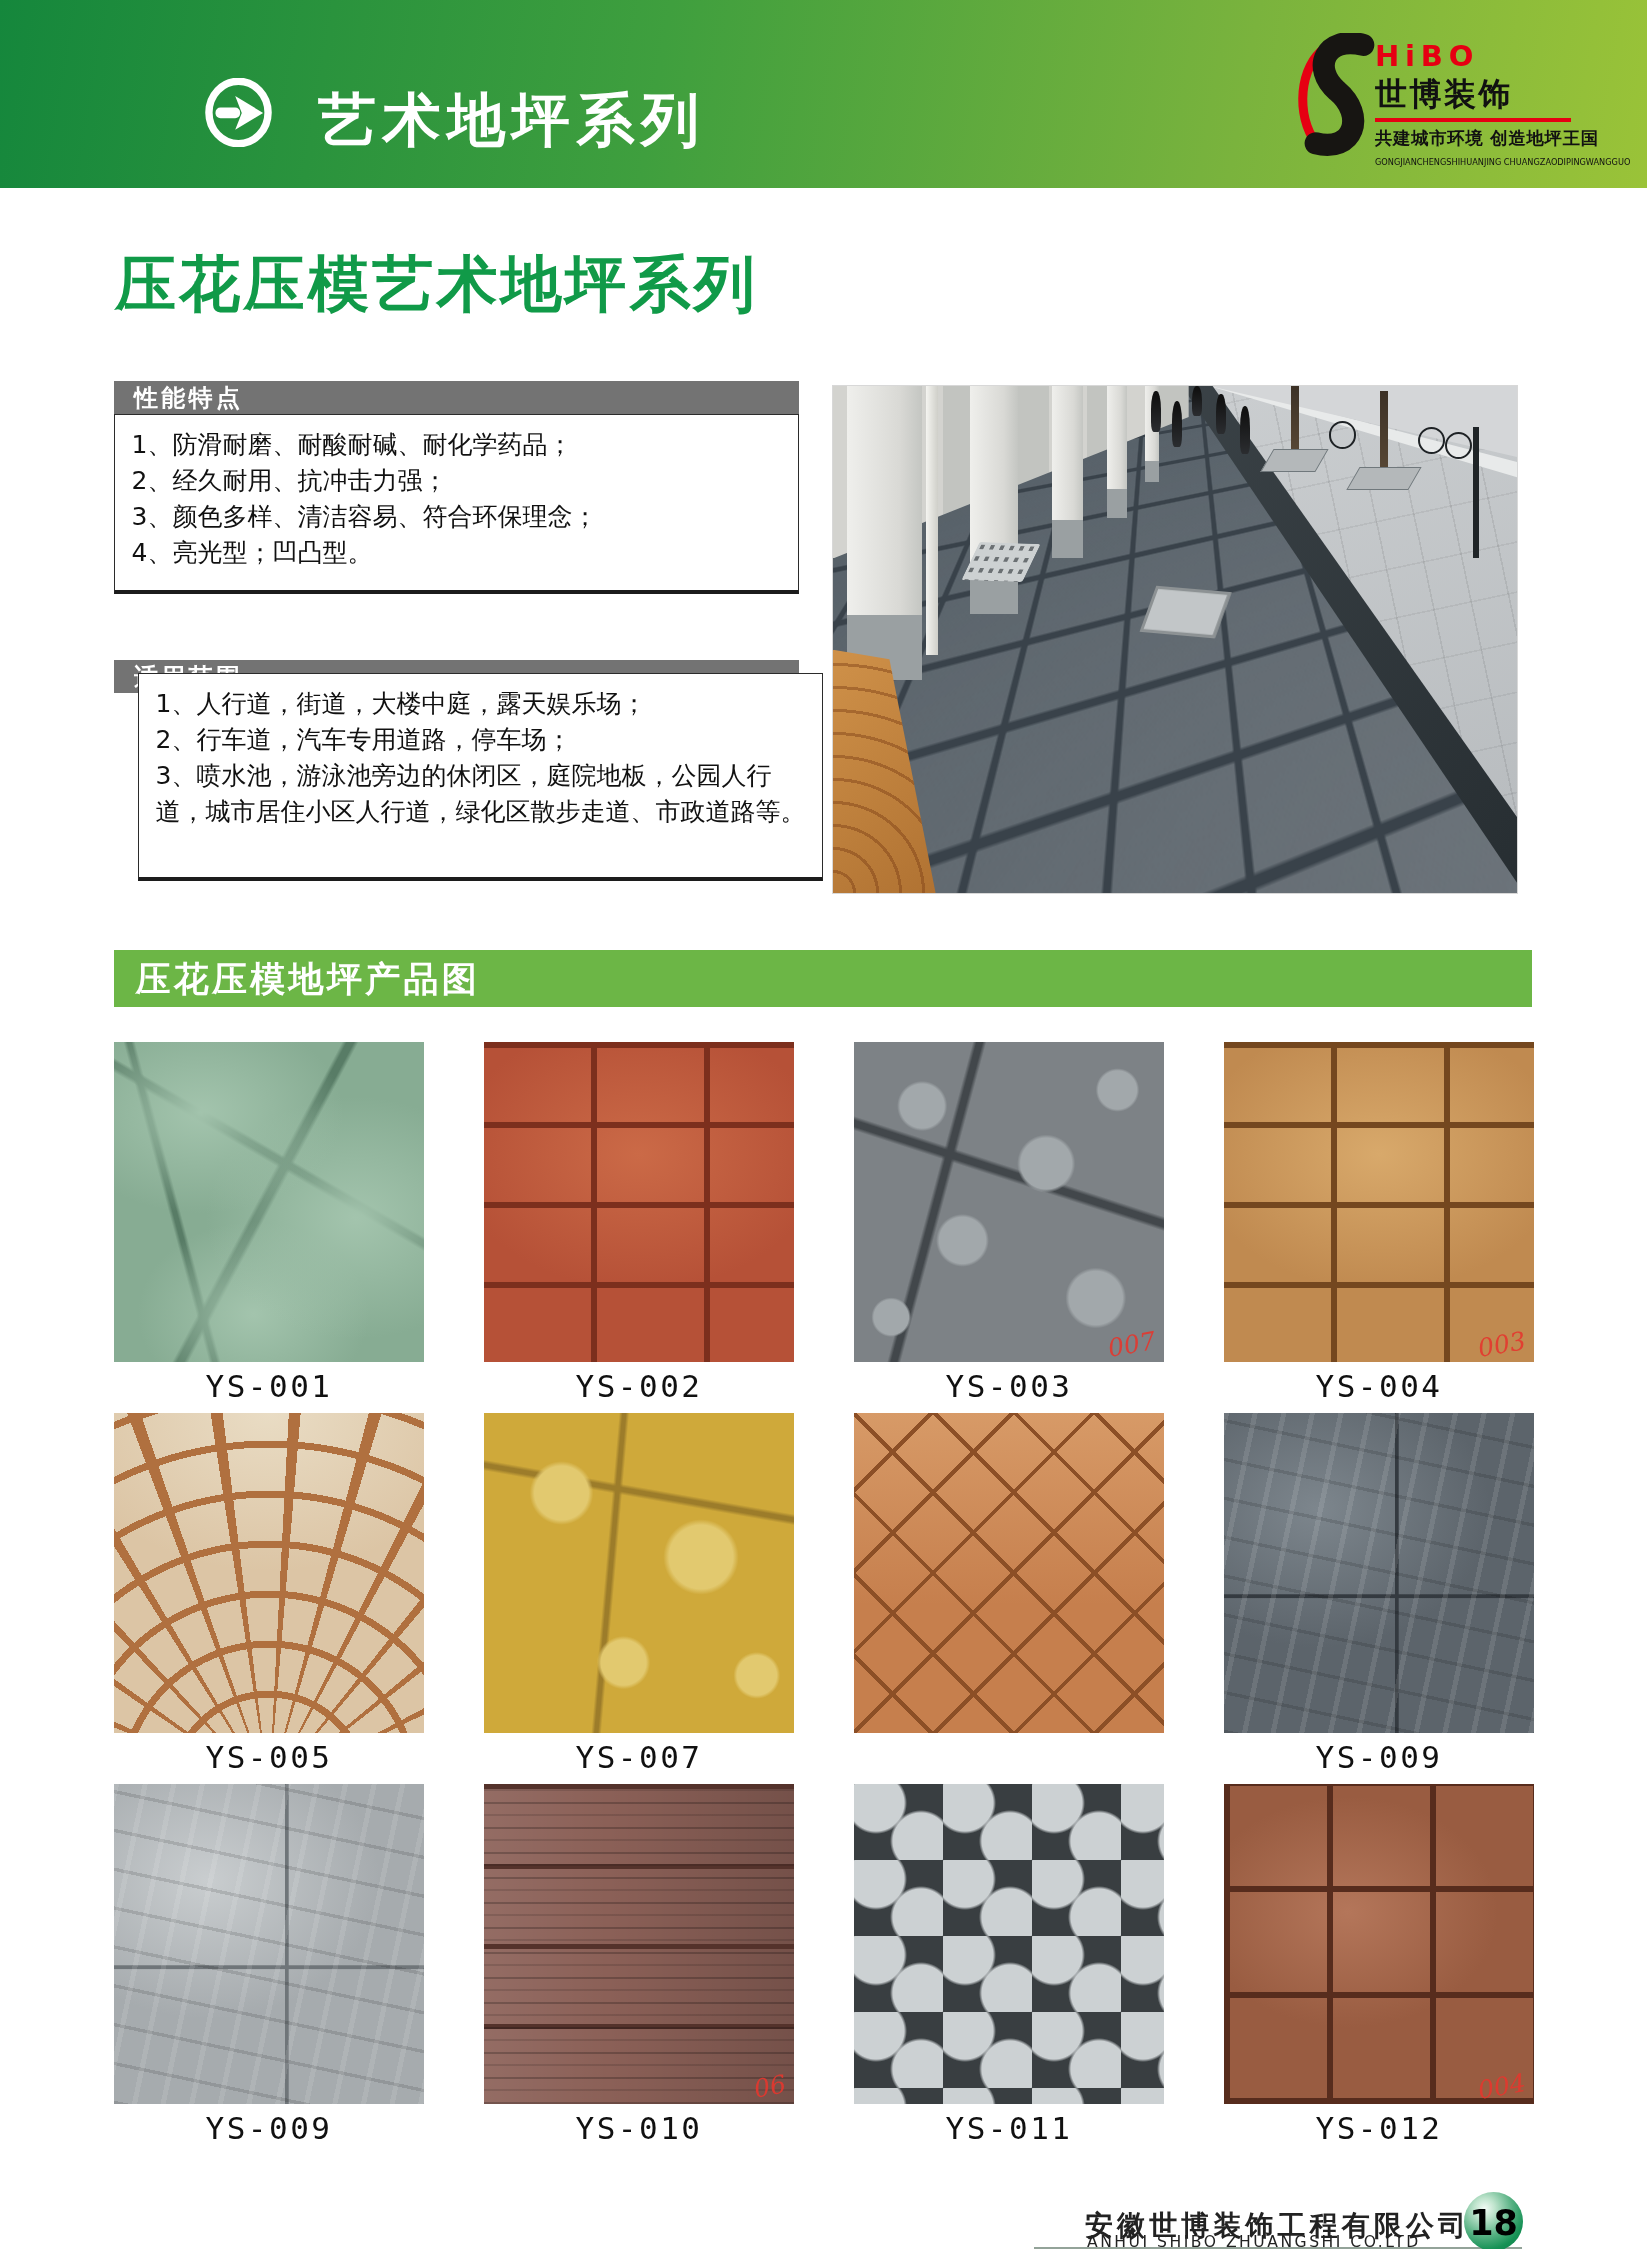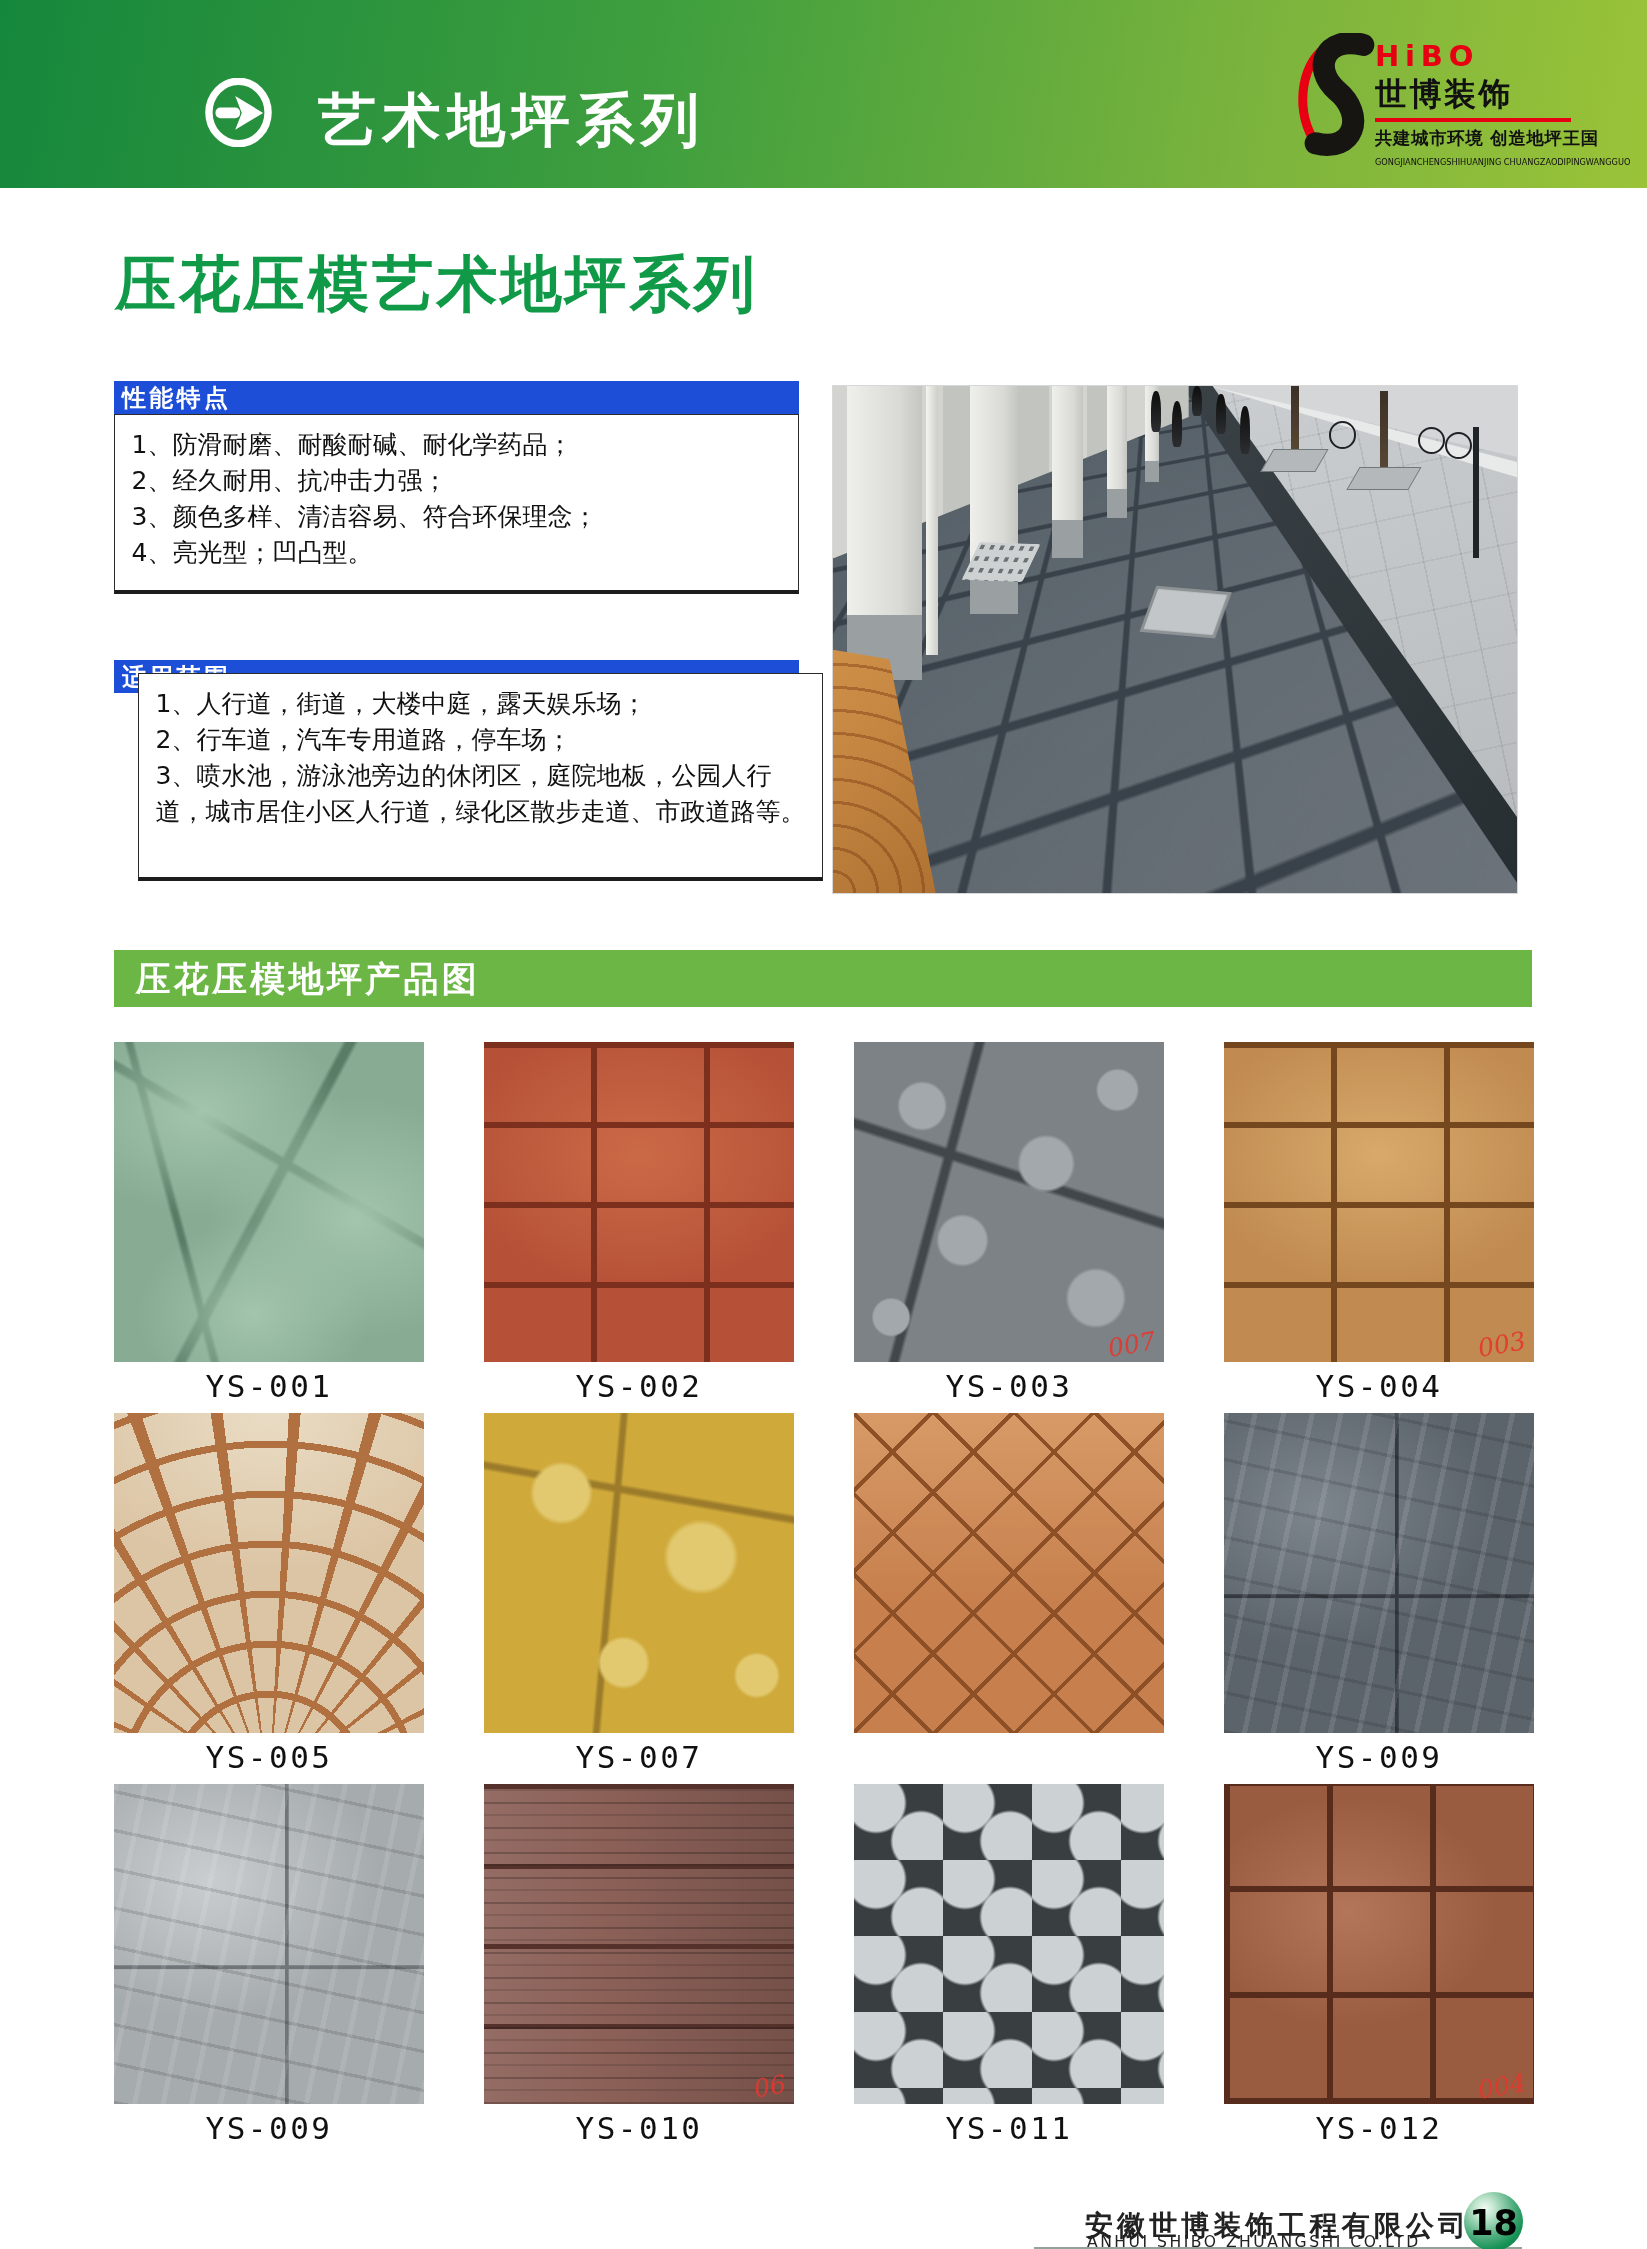--- a/index.html
+++ b/index.html
@@ -22,22 +22,22 @@
   .logo-cn{color:#111;font-size:32px;font-weight:bold;letter-spacing:2.5px;line-height:41px;}
   .logo-rule{width:196px;height:4.1px;background:#e60012;margin-top:2.5px;}
   .logo-slogan{width:272px;color:#111;font-size:17.3px;font-weight:bold;letter-spacing:0.8px;margin-top:4.1px;white-space:nowrap;}
   .logo-slogan-en{width:272px;color:#111;font-size:8.2px;letter-spacing:0px;margin-top:7px;white-space:nowrap;}
 
   
   .main-title{position:absolute;left:115px;top:244px;font-size:61px;font-weight:bold;
               color:#109a48;letter-spacing:3.3px;}
 
   
-  .secbar{position:absolute;width:685px;height:33px;background:#1d4ed8;color:#fff;
-          font-size:24px;font-weight:bold;line-height:34px;padding-left:8px;
+  .secbar{position:absolute;width:685px;height:33px;background:#737373;color:#fff;
+          font-size:24px;font-weight:bold;line-height:34px;padding-left:20px;
           letter-spacing:3.3px;box-sizing:border-box;}
   .secbox{position:absolute;width:685px;background:#fff;border:1.6px solid #2b2b2b;
           border-bottom:4.1px solid #1c1c1c;box-sizing:border-box;
           padding:12.4px 16.5px 0 16.5px;font-size:25px;line-height:36px;color:#111;}
   .s1bar{left:114px;top:381px;}
   .s1box{left:114px;top:414px;height:180px;}
   .s2bar{left:114px;top:660px;}
   .s2box{left:114px;top:673px;height:208px;margin-left:24px;}
 
   

